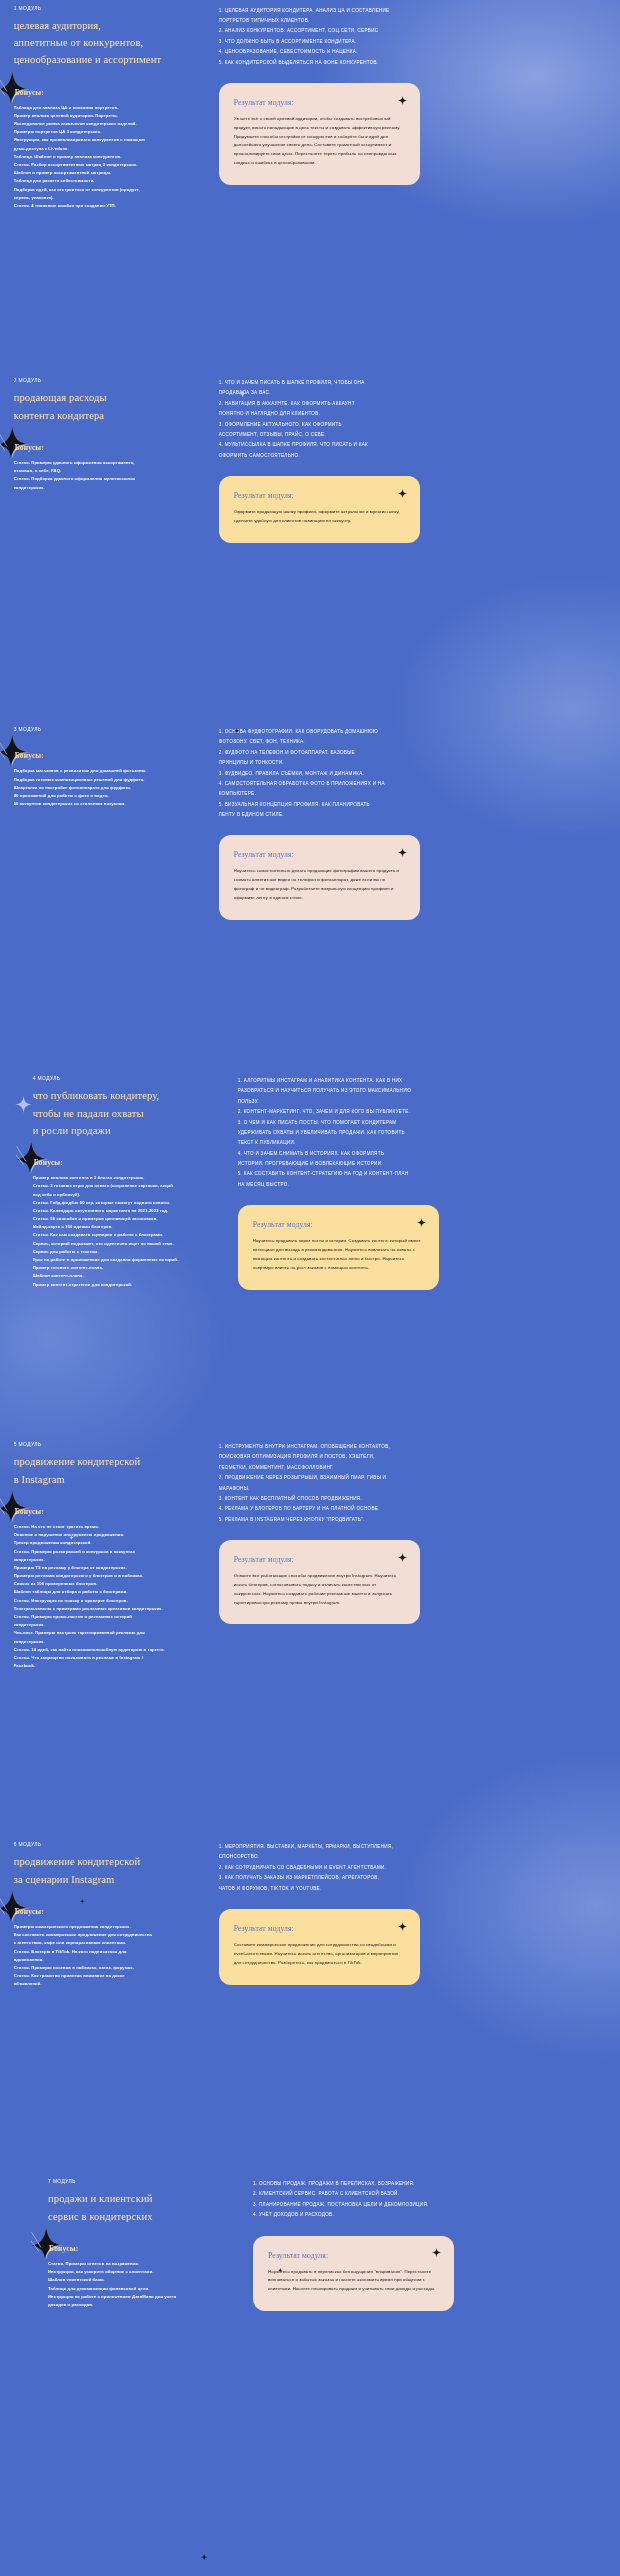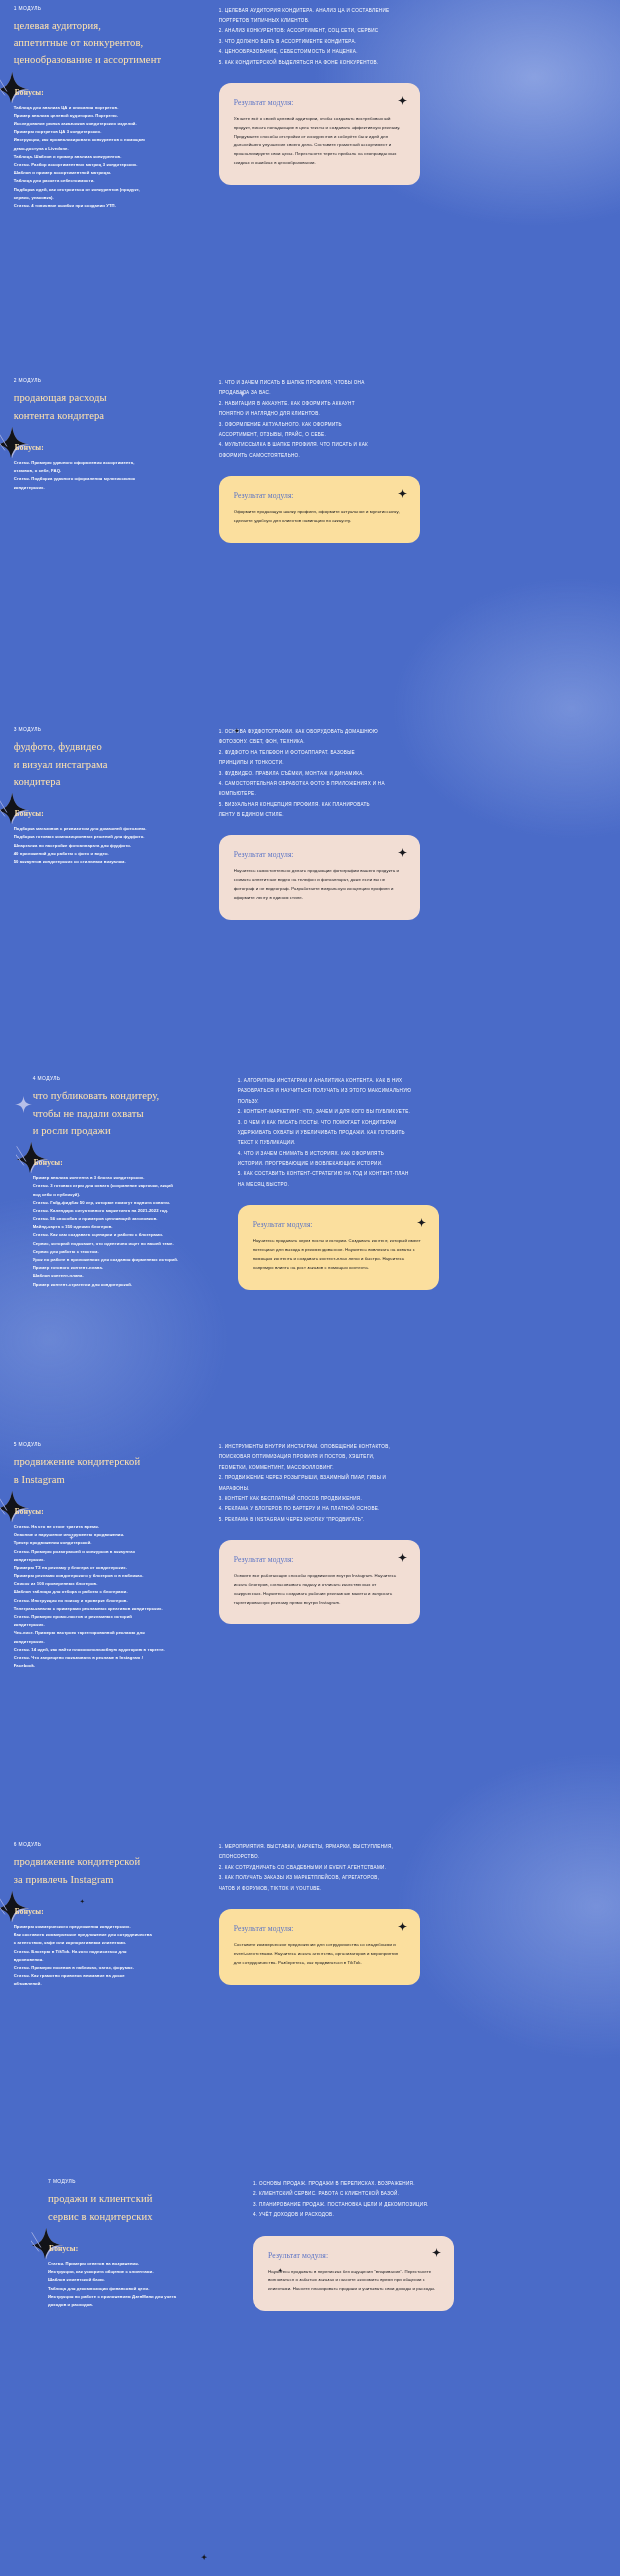--- a/index.html
+++ b/index.html
@@ -220,25 +220,20 @@
             <div class="result-title">Результат модуля:</div>
             <div class="result-body">Оформите продающую шапку профиля, оформите актуальное и мультиссылку, сделаете удобную для клиентов навигацию по аккаунту.</div>
           </div>
         </div>
       </div>
     </section>
     <section class="module" style="min-height: 349px; padding-top: 23px;">
       <div class="mod-grid">
         <div class="col-left">
           <div class="mod-num">3 МОДУЛЬ</div>
-          <h2 class="mod-title">
-            <div>фудфото, фудвидео</div>
-            <div>и визуал инстаграма</div>
-            <div>кондитера</div>
-          </h2>
           <div class="bonus-block">
             <span class="spark-deco"><svg viewBox="0 0 100 100" width="33" height="33">
                 <path d="M46 2 C52 38 64 50 98 56 C64 62 52 74 46 98 C40 74 28 62 2 56 C28 50 40 38 46 2 Z" fill="#a7b0e0"></path>
                 <path d="M46 2 C52 38 64 50 98 56 C70 52 52 60 42 96 C40 74 28 62 2 56 C28 50 40 38 46 2 Z" fill="#121318"></path>
                 <path d="M2 16 L30 62" stroke="#aab4e4" stroke-width="2.5" fill="none"></path>
                 <path d="M-6 34 L24 74" stroke="#aab4e4" stroke-width="2.5" fill="none"></path>
               </svg></span>
             <div class="bonus-head">Бонусы:</div>
             <ul class="bonus-list">
               <li>Подборка магазинов с реквизитом для домашней фотозоны.</li>
@@ -388,21 +383,21 @@
           </div>
         </div>
       </div>
     </section>
     <section class="module" style="min-height: 337px; padding-top: 23px;">
       <div class="mod-grid">
         <div class="col-left">
           <div class="mod-num">6 МОДУЛЬ</div>
           <h2 class="mod-title">
             <div>продвижение кондитерской</div>
-            <div>за привлечь Instagram</div>
+            <div>за сценарии Instagram</div>
           </h2>
           <div class="bonus-block">
             <span class="spark-deco"><svg viewBox="0 0 100 100" width="33" height="33">
                 <path d="M46 2 C52 38 64 50 98 56 C64 62 52 74 46 98 C40 74 28 62 2 56 C28 50 40 38 46 2 Z" fill="#a7b0e0"></path>
                 <path d="M46 2 C52 38 64 50 98 56 C70 52 52 60 42 96 C40 74 28 62 2 56 C28 50 40 38 46 2 Z" fill="#121318"></path>
                 <path d="M2 16 L30 62" stroke="#aab4e4" stroke-width="2.5" fill="none"></path>
                 <path d="M-6 34 L24 74" stroke="#aab4e4" stroke-width="2.5" fill="none"></path>
               </svg></span>
             <div class="bonus-head">Бонусы:</div>
             <ul class="bonus-list">

